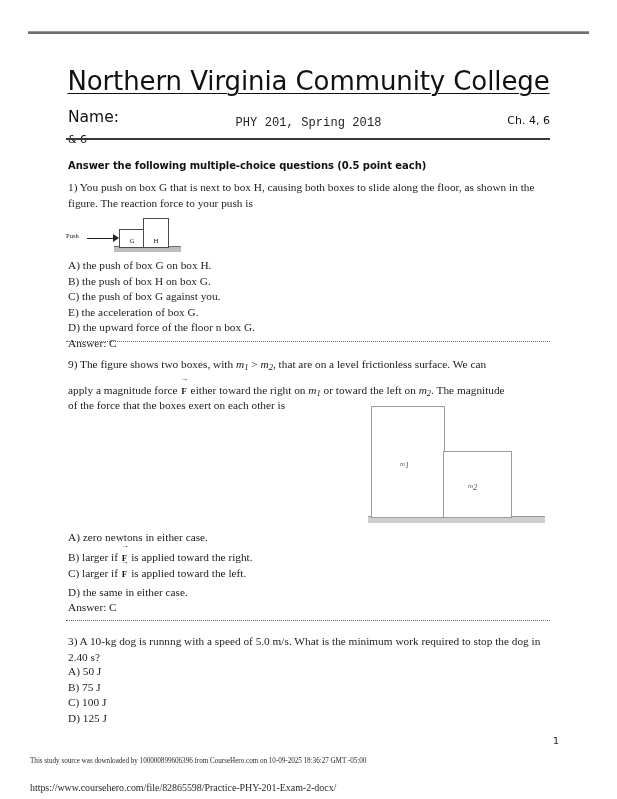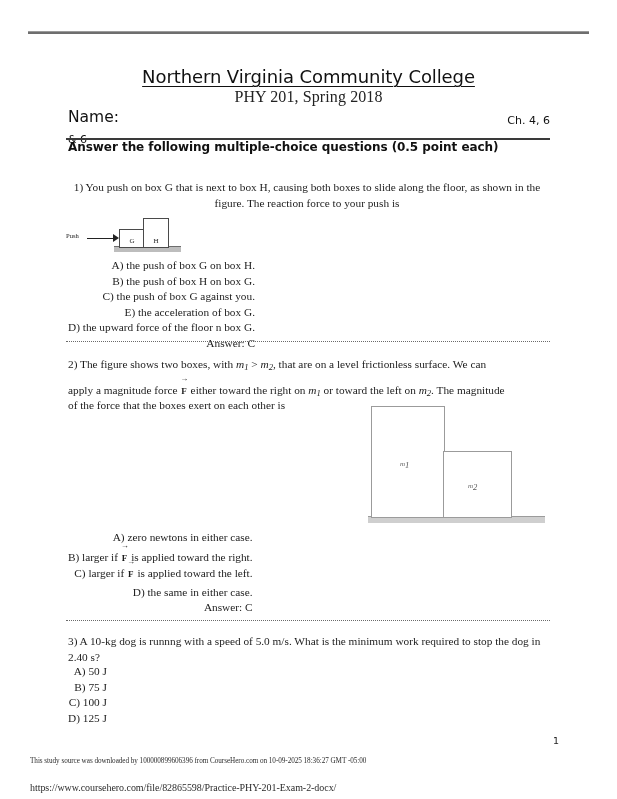--- a/index.html
+++ b/index.html
@@ -36,35 +36,35 @@
   
   .header-block {
     position: absolute;
     left: 0;
     top: 66px;
     width: 617px;
     text-align: center;
   }
   .school-title {
     font-family: "DejaVu Sans", sans-serif;
-    font-size: 18px;
+    font-size: 26px;
     font-weight: 400;
     letter-spacing: -0.1px;
     color: #111;
     text-decoration: underline;
     text-underline-offset: 3px;
     text-decoration-thickness: 1.4px;
     line-height: 1.18;
     white-space: nowrap;
   }
   .course-line {
-    font-family: Liberation Serif, serif;
-    font-size: 16px;
+    font-family: Liberation Mono, monospace;
+    font-size: 12px;
     color: #222;
-    margin-top: 1px;
+    margin-top: 19px;
     letter-spacing: 0.1px;
   }
 
   
   .name-row {
     position: absolute;
     left: 68px;
     top: 110px;
     width: 482px;
     height: 22px;
@@ -102,44 +102,44 @@
     top: 138px;
     width: 484px;
     height: 2px;
     background: #3a3a3a;
   }
 
   
   .instruction {
     position: absolute;
     left: 68px;
-    top: 140px;
-    font-family: "DejaVu Sans", sans-serif;
-    font-size: 12px;
+    top: 160px;
+    font-family: "DejaVu Sans", sans-serif;
+    font-size: 10px;
     font-weight: bold;
     color: #111;
     letter-spacing: -0.05px;
     white-space: nowrap;
   }
 
   
   .q-stem {
     position: absolute;
     font-size: 11.3px;
     line-height: 15.5px;
     color: #1c1c1c;
     text-align: left;
   }
   .choices {
     position: absolute;
     font-size: 11.3px;
     line-height: 15.5px;
     color: #1c1c1c;
   }
-  .choices div { white-space: nowrap; text-align: right; }
+  .choices div { white-space: nowrap; }
 
   .ans { white-space: nowrap; }
 
   
   .dotsep {
     position: absolute;
     left: 66px;
     width: 484px;
     height: 1px;
     border-top: 1.6px dotted #6a6a6a;
@@ -320,21 +320,21 @@
 
   <div class="name-row">
     <div class="name-label">Name:</div>
     <div class="chapter-label">Ch. 4, 6</div>
     <div class="chapter-cont">&amp; 6</div>
   </div>
   <div class="name-rule"></div>
 
   <div class="instruction">Answer the following multiple-choice questions (0.5 point each)</div>
 
-  <div class="q-stem" style="left:68px; top:180px; width:478px;text-align:center;">
+  <div class="q-stem" style="left:68px; top:180px; width:478px;">
     <span>1) You push on box G that is next to box H, causing both boxes to slide along the floor, as shown</span>
     <span>in the figure. The reaction force to your push is</span>
   </div>
 
   <div class="fig1">
     <div class="push-txt">Push</div>
     <div class="arrow-line"></div>
     <div class="arrow-head"></div>
     <div class="ground"></div>
     <div class="boxG">
@@ -350,21 +350,21 @@
     <div>B) the push of box H on box G.</div>
     <div>C) the push of box G against you.</div>
     <div>E) the acceleration of box G.</div>
     <div>D) the upward force of the floor n box G.</div>
     <div class="ans">Answer:  C</div>
   </div>
 
   <div class="dotsep" style="top:341px;"></div>
 
   <div class="q-stem" style="left:68px; top:357px; width:478px;">
-    <span>2) The figure shows two boxes, with </span><span class="ital">m</span><span class="sub ital">1</span><span> &gt; </span><span class="ital">m</span><span class="sub ital">2</span><span>, that are on a level frictionless surface. We can</span>
+    <span>9) The figure shows two boxes, with </span><span class="ital">m</span><span class="sub ital">1</span><span> &gt; </span><span class="ital">m</span><span class="sub ital">2</span><span>, that are on a level frictionless surface. We can</span>
   </div>
 
   <div class="q-stem" style="left:68px; top:383px; width:478px;">
     <span>apply a magnitude force </span><span class="vecF">F</span><span> either toward the right on </span><span class="ital">m</span><span class="sub ital">1</span><span> or toward the left on </span><span class="ital">m</span><span class="sub ital">2</span><span>. The magnitude</span>
   </div>
 
   <div class="q-stem" style="left:68px; top:398px; width:478px;">
     <span>of the force that the boxes exert on each other is</span>
   </div>
 

